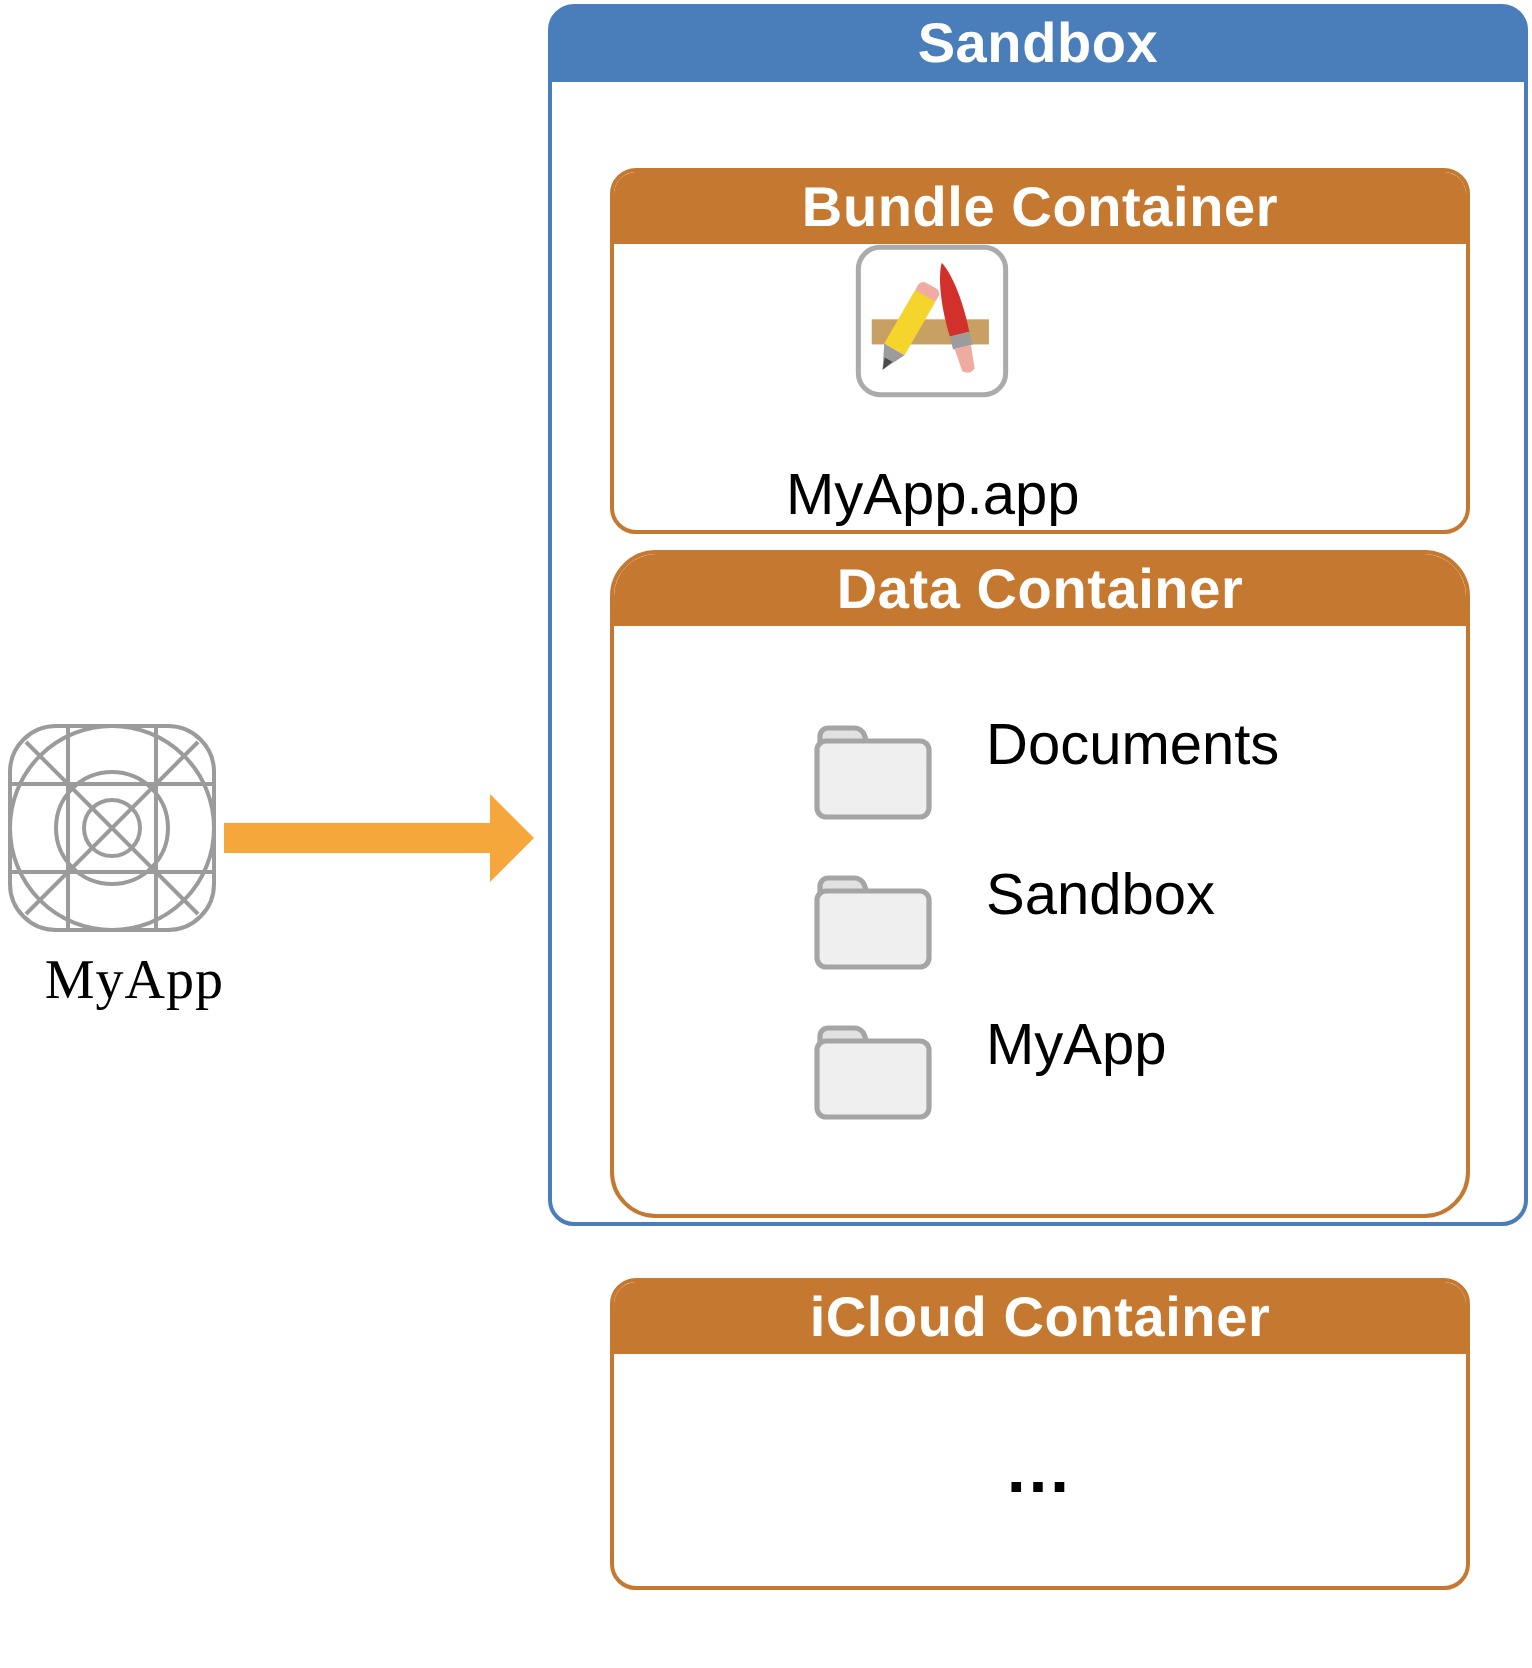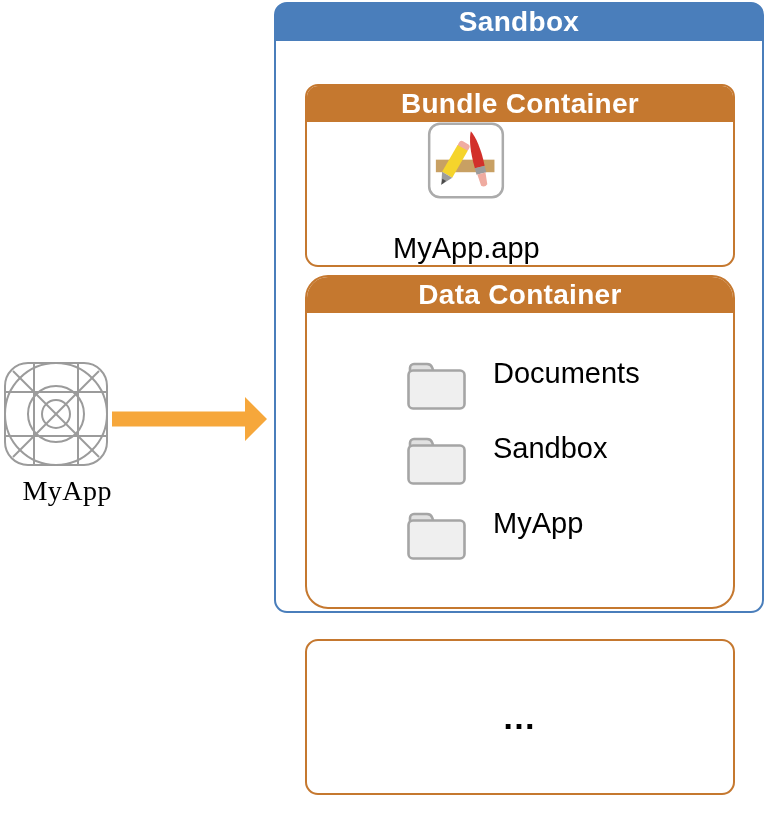--- a/index.html
+++ b/index.html
@@ -148,20 +148,21 @@
               <rect x="3.5" y="13.5" width="56" height="38" rx="4.5" fill="#EFEFEF" stroke="#A5A5A5" stroke-width="2.6"></rect>
             </svg>
             <div class="item-label">MyApp</div>
           </div>
 
         </div>
       </div>
     </div>
 
     <div class="container-box icloud-box">
+      <div class="container-header">iCloud Container</div>
       <div class="container-body">
         <div class="ellipsis-wrap">
           <span class="ellipsis">…</span>
         </div>
       </div>
     </div>
 
   </div>
 </div>
 

